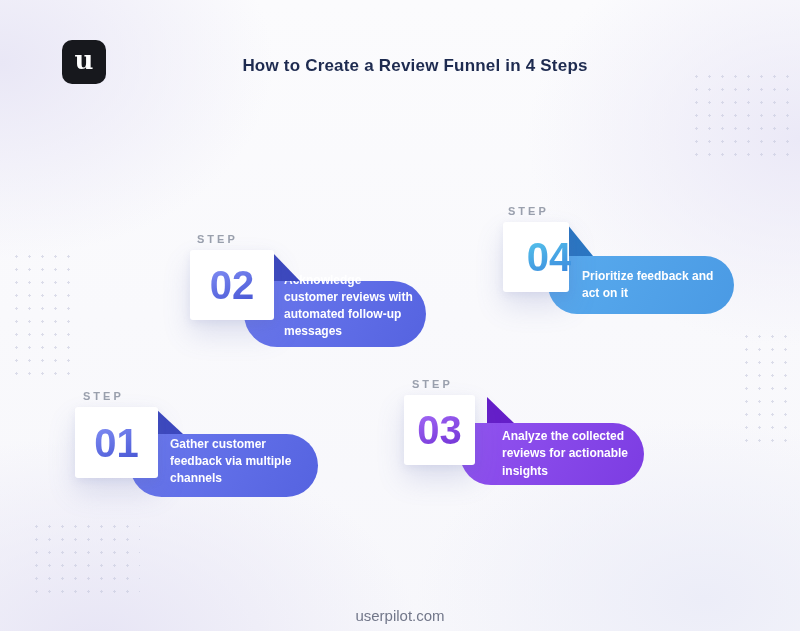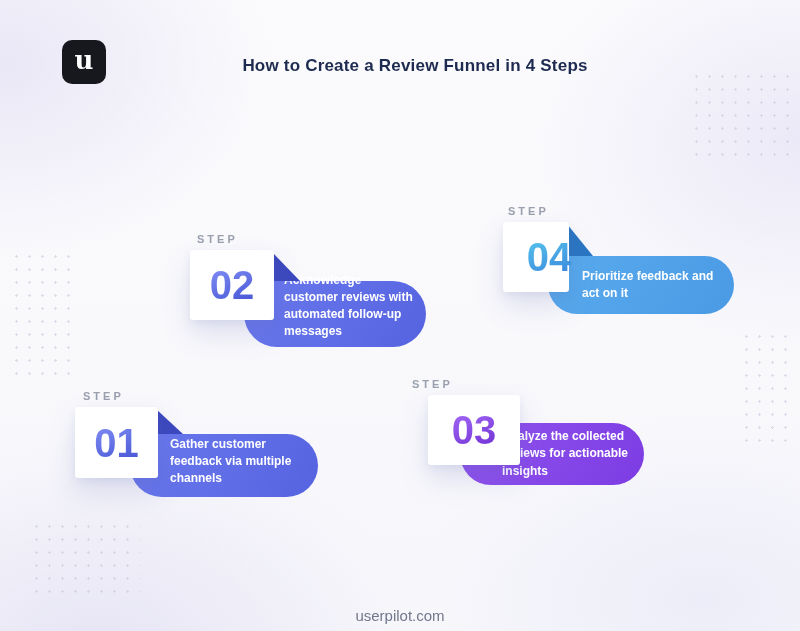--- a/index.html
+++ b/index.html
@@ -97,21 +97,21 @@
   .s2 .card   { left: 190px; top: 250px; width: 84px; height: 70px; }
   .s2 .num    { background-image: linear-gradient(160deg, #7d8af2 10%, #4a59d6 90%); text-decoration: underline; }
   .s2 .fold   { left: 272px; top: 252px; width: 28px; height: 29px; background: #3c48be; }
   .s2 .bubble { left: 244px; top: 281px; width: 182px; height: 66px;
                 border-radius: 6px 33px 33px 33px;
                 padding: 8px 8px 24px 40px;
                 background: linear-gradient(120deg, #6b79ee 0%, #5563e0 100%); }
 
   
   .s3 .step-label { left: 412px; top: 378px; }
-  .s3 .card   { left: 428px; top: 395px; width: 92px; height: 70px; }
+  .s3 .card   { left: 404px; top: 395px; width: 71px; height: 70px; }
   .s3 .num    { background-image: linear-gradient(160deg, #a066f4 10%, #7334d6 90%); }
   .s3 .fold   { left: 487px; top: 397px; width: 27px; height: 26px; background: #651fc8; }
   .s3 .bubble { left: 460px; top: 423px; width: 184px; height: 62px;
                 border-radius: 6px 31px 31px 31px;
                 padding: 8px 8px 8px 42px;
                 background: linear-gradient(120deg, #9254f0 0%, #7c3ce2 100%); }
 
   
   .s4 .step-label { left: 508px; top: 205px; }
   .s4 .card   { left: 503px; top: 222px; width: 66px; height: 70px; }

